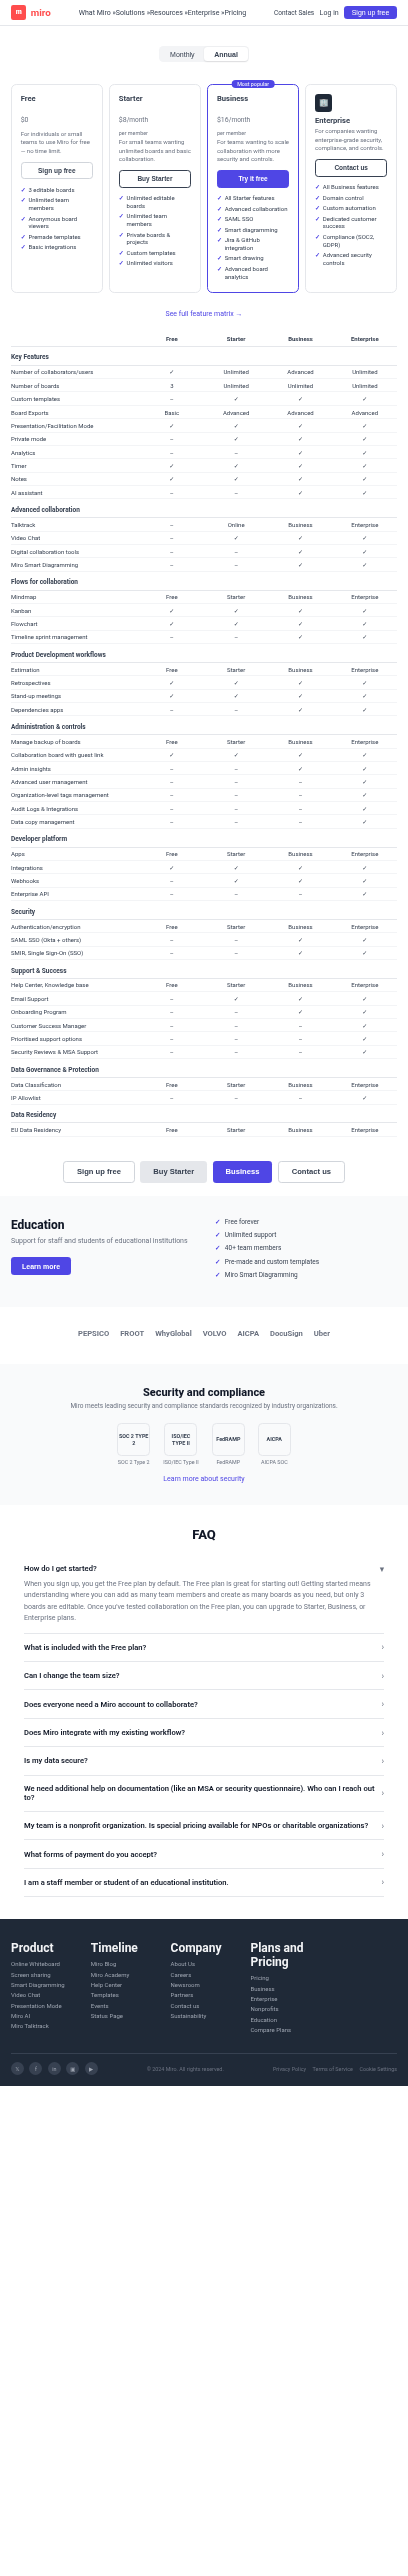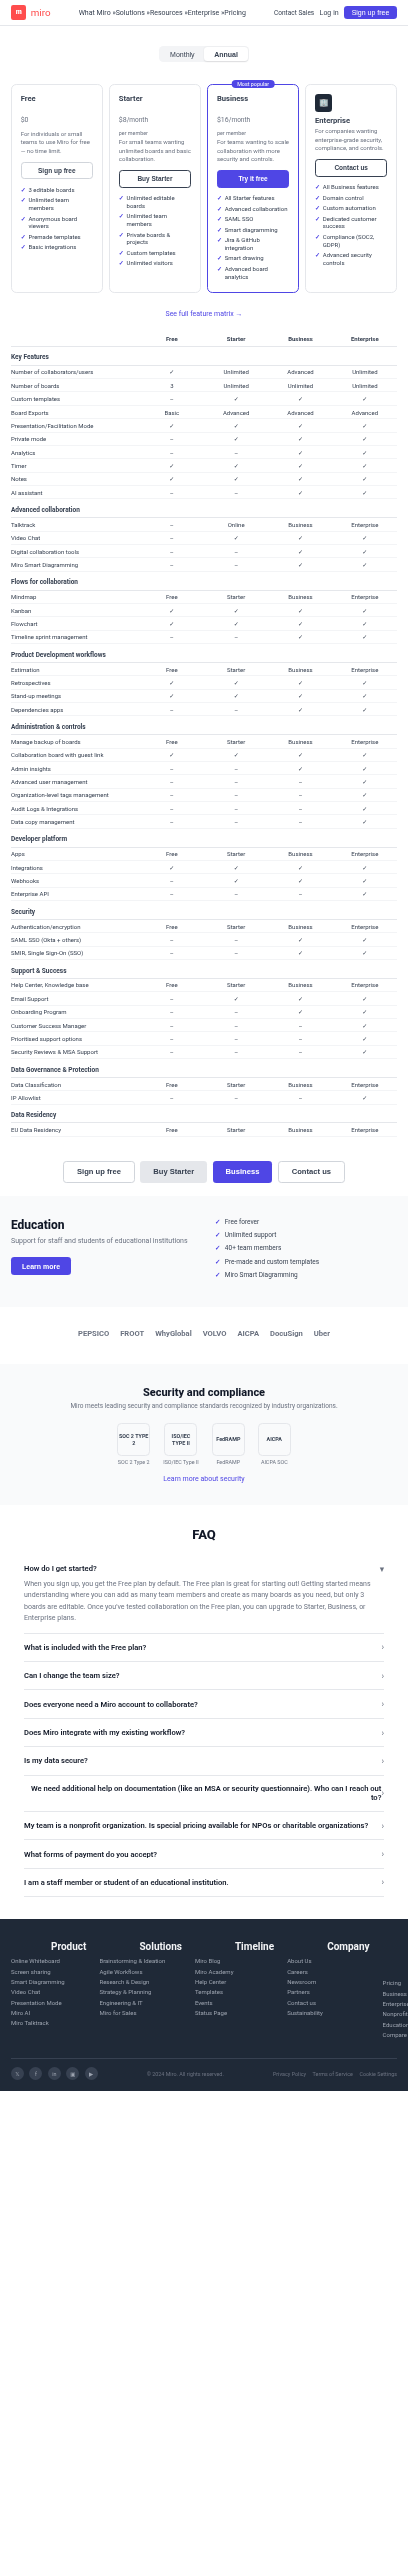--- a/index.html
+++ b/index.html
@@ -69,53 +69,53 @@
     .security-section { padding: 22px 11px; text-align: center; background: #f9fafb; }
     .security-title { font-size: 11px; font-weight: 800; color: #111827; margin-bottom: 3.3px; }
     .security-desc { font-size: 6.5px; color: #6b7280; margin-bottom: 13px; }
     .security-badges { display: flex; justify-content: center; gap: 13px; flex-wrap: wrap; margin-bottom: 8.7px; }
     .security-badge { display: flex; flex-direction: column; align-items: center; gap: 3.3px; }
     .badge-icon { width: 33px; height: 33px; border: 1.1px solid #e5e7eb; border-radius: 4.4px; display: flex; align-items: center; justify-content: center; font-size: 5.4px; font-weight: 700; color: #374151; text-align: center; line-height: 1.2; }
     .badge-label { font-size: 5.4px; color: #6b7280; text-align: center; max-width: 44px; }
     .security-link { font-size: 7px; color: #4f46e5; text-decoration: none; }
     .faq-item { border-bottom: 0.5px solid #e5e7eb; padding: 8.7px 0; }
     .faq-question { display: flex; justify-content: space-between; align-items: center; cursor: pointer; }
-    .faq-q-text { font-size: 7.6px; font-weight: 600; color: #111827; text-align: right; }
+    .faq-q-text { font-size: 7.6px; font-weight: 600; color: #111827; }
     .faq-chevron { color: #6b7280; font-size: 8.7px; }
     .faq-answer { font-size: 7px; color: #6b7280; margin-top: 5.4px; line-height: 1.6; display: none; }
     .faq-answer.open { display: block; }
     
     
     .bottom-cta { display: flex; justify-content: center; gap: 5.4px; padding: 13px 11px; }
     .cta-btn { padding: 5.4px 13px; border-radius: 3.3px; font-size: 7.6px; font-weight: 600; cursor: pointer; border: none; }
     .cta-btn.primary { background: #4f46e5; color: white; }
     .cta-btn.secondary { background: #e5e7eb; color: #374151; }
     .cta-btn.outline { background: white; color: #374151; border: 0.5px solid #d1d5db; }
     
     
     .footer { background: #1f2937; color: #9ca3af; padding: 22px 11px 11px; }
     .footer-grid { display: grid; grid-template-columns: repeat(5, 1fr); gap: 13px; max-width: 425px; margin: 0 auto 16.3px; }
-    .footer-col-title { font-size: 10px; font-weight: 700; color: #f3f4f6; margin-bottom: 5.4px; margin-left: 40px; }
+    .footer-col-title { font-size: 12px; font-weight: 700; color: #f3f4f6; margin-bottom: 5.4px; }
     .footer-link { font-size: 6px; color: #9ca3af; margin-bottom: 3.3px; display: block; text-decoration: none; }
     .footer-bottom { border-top: 0.5px solid #374151; padding-top: 8.7px; display: flex; align-items: center; justify-content: space-between; max-width: 425px; margin: 0 auto; flex-wrap: wrap; gap: 5.4px; }
     .footer-social { display: flex; gap: 5.4px; }
     .social-icon { width: 13px; height: 13px; background: #374151; border-radius: 50%; display: flex; align-items: center; justify-content: center; font-size: 5.4px; color: #9ca3af; }
     .footer-legal { font-size: 5.4px; color: #6b7280; }
     
     .plan-subtext { font-size: 5.4px; color: #6b7280; margin: 2.2px 0; }
     
     .enterprise-icon { width: 17.4px; height: 17.4px; background: #1f2937; border-radius: 3.3px; display: flex; align-items: center; justify-content: center; color: white; font-size: 7.6px; margin-bottom: 4.4px; }
   </style>
 </head>
 <body>
 
 <header class="header">
   <div class="header-logo">
     <div class="logo-icon">m</div>
-    <span style="font-weight:400;font-size:9.8px;color:#ff4d4d;">miro</span>
+    <span style="font-weight:700;font-size:9.8px;color:#ff4d4d;">miro</span>
   </div>
   <nav class="header-nav">
     <a href="#">What Miro »</a>
     <a href="#">Solutions »</a>
     <a href="#">Resources »</a>
     <a href="#">Enterprise »</a>
     <a href="#">Pricing</a>
   </nav>
   <div class="header-actions">
     <span style="font-size:6.5px;color:#374151;">Contact Sales</span>
@@ -752,29 +752,20 @@
       <div class="footer-col-title">Product</div>
       <a class="footer-link" href="#">Online Whiteboard</a>
       <a class="footer-link" href="#">Screen sharing</a>
       <a class="footer-link" href="#">Smart Diagramming</a>
       <a class="footer-link" href="#">Video Chat</a>
       <a class="footer-link" href="#">Presentation Mode</a>
       <a class="footer-link" href="#">Miro AI</a>
       <a class="footer-link" href="#">Miro Talktrack</a>
     </div>
     <div class="footer-col">
-      <div class="footer-col-title">Solutions</div>
-      <a class="footer-link" href="#">Brainstorming &amp; Ideation</a>
-      <a class="footer-link" href="#">Agile Workflows</a>
-      <a class="footer-link" href="#">Research &amp; Design</a>
-      <a class="footer-link" href="#">Strategy &amp; Planning</a>
-      <a class="footer-link" href="#">Engineering &amp; IT</a>
-      <a class="footer-link" href="#">Miro for Sales</a>
-    </div>
-    <div class="footer-col">
       <div class="footer-col-title">Timeline</div>
       <a class="footer-link" href="#">Miro Blog</a>
       <a class="footer-link" href="#">Miro Academy</a>
       <a class="footer-link" href="#">Help Center</a>
       <a class="footer-link" href="#">Templates</a>
       <a class="footer-link" href="#">Events</a>
       <a class="footer-link" href="#">Status Page</a>
     </div>
     <div class="footer-col">
       <div class="footer-col-title">Company</div>

